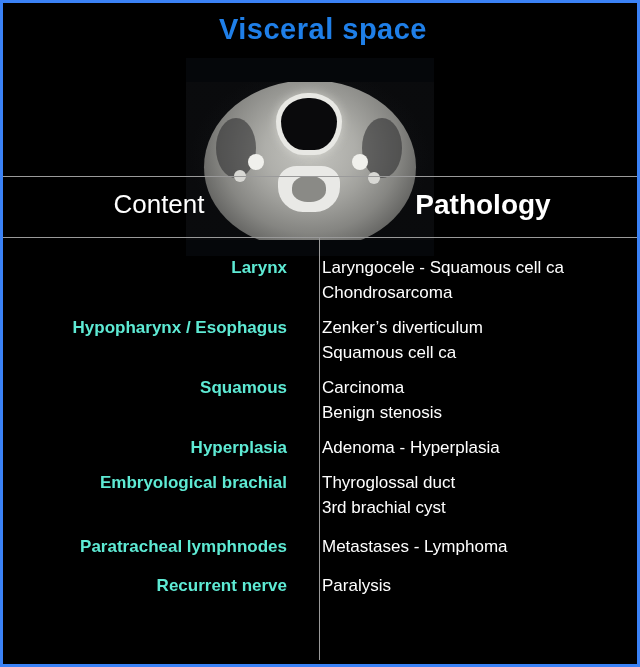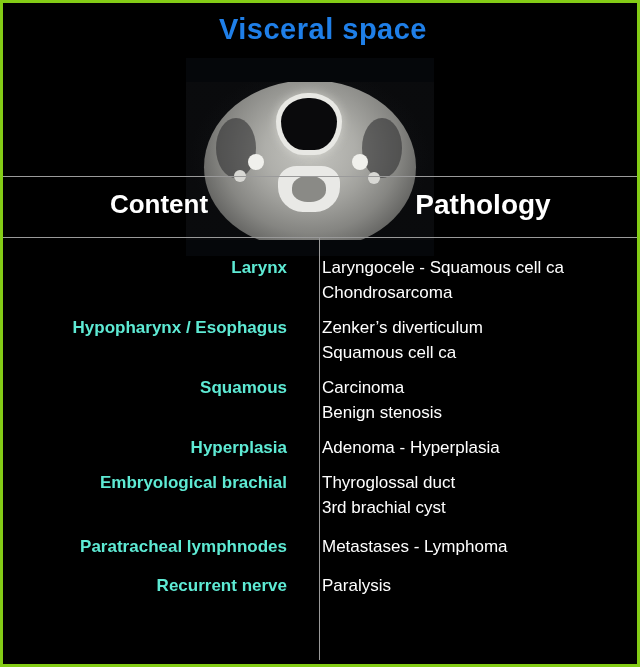--- a/index.html
+++ b/index.html
@@ -12,21 +12,21 @@
     height: 667px;
     overflow: hidden;
     font-family: "Liberation Sans", sans-serif;
   }
   .slide {
     position: relative;
     width: 640px;
     height: 667px;
     background: #000000;
     box-sizing: border-box;
-    border: 3px solid #84cc16;
+    border: 3px solid #3b82f6;
     overflow: hidden;
   }
   .title {
     position: absolute;
     top: 10px;
     left: 0;
     width: 640px;
     text-align: center;
     color: #1f7fe8;
     font-size: 29px;
@@ -172,21 +172,21 @@
     box-sizing: border-box;
   }
   .hdr-content {
     position: absolute;
     top: 186px;
     left: 0;
     width: 312px;
     text-align: center;
     color: #ffffff;
     font-size: 26px;
-    font-weight: bold;
+    font-weight: normal;
   }
   .hdr-pathology {
     position: absolute;
     top: 186px;
     left: 330px;
     width: 300px;
     text-align: center;
     color: #ffffff;
     font-size: 28px;
     font-weight: bold;

